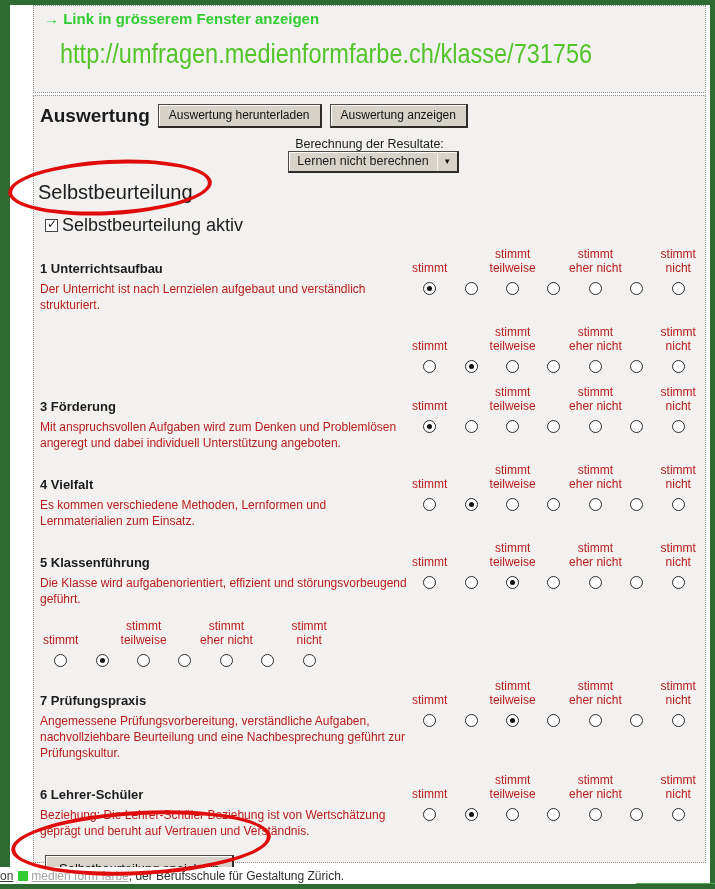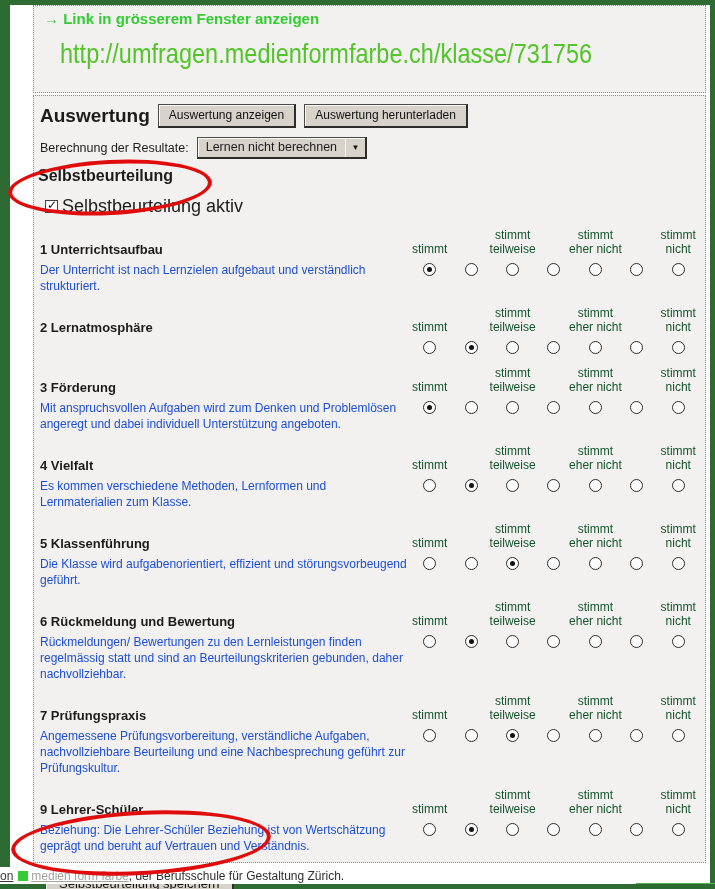--- a/index.html
+++ b/index.html
@@ -36,44 +36,44 @@
   
   .hdr-row{display:flex;align-items:center;margin:3px 0 0 2px;}
   .page-title{font-size:19px;font-weight:bold;letter-spacing:0;}
   .btn{
     margin-left:8px;background:var(--face);font-size:12px;color:#111;
     padding:3px 10px 4px 10px;cursor:pointer;
     border:1px solid #4c4a46;border-right:2px solid #2e2c29;border-bottom:2px solid #2e2c29;
     box-shadow:inset 1px 1px 0 #fbfaf8;
     font-family:inherit;
   }
-  .calc-row{display:flex;align-items:center;margin:9px 0 0 2px;font-size:12.5px;}
+  .calc-row{display:flex;align-items:center;margin:9px 0 0 2px;font-size:12.5px;flex-direction:column;}
   .select{display:flex;align-items:stretch;margin-left:8px;background:var(--face);
     border:1px solid #4c4a46;border-right:2px solid #2e2c29;border-bottom:2px solid #2e2c29;
     box-shadow:inset 1px 1px 0 #fbfaf8;cursor:pointer;}
   .select .val{padding:2px 8px 3px 8px;font-size:12.5px;}
   .select .sep{width:1px;background:#f6f5f3;}
   .select .arr{width:19px;display:flex;align-items:center;justify-content:center;
     font-size:8px;color:#111;}
-  .sub-heading{margin:8px 0 0 0;font-size:16px;font-weight:bold;}
+  .sub-heading{margin:8px 0 0 0;font-size:20px;font-weight:normal;}
   .chk-row{display:flex;align-items:center;margin:11px 0 0 7px;font-size:18px;}
   .checkbox{width:13px;height:13px;background:#fdfdfd;border:1px solid #444;
     margin-right:4px;position:relative;cursor:pointer;}
   .checkbox.checked::after{content:"✓";position:absolute;left:1px;top:-3px;
     font-size:12px;font-weight:bold;color:#111;}
   
   #questions{margin:10px 0 0 2px;}
   .question{display:flex;margin-bottom:11px;}
   .q-left{width:372px;padding-top:15px;}
   .q-title{font-size:13px;font-weight:bold;margin-bottom:5px;}
-  .q-desc{font-size:12px;line-height:16px;color:#1d4ed8;}
+  .q-desc{font-size:12px;line-height:16px;color:#b91c1c;}
   .q-right{width:290px;position:relative;flex-shrink:0;}
   .scale-header{position:relative;height:31px;}
   .sh{position:absolute;bottom:2px;transform:translateX(-50%);text-align:center;
-    font-size:12px;line-height:14px;white-space:nowrap;color:#14532d;}
+    font-size:12px;line-height:14px;white-space:nowrap;color:#b91c1c;}
   .radios{display:flex;margin-top:5px;}
   .rcell{width:41.43px;display:flex;justify-content:center;}
   .radio{width:13px;height:13px;border:1px solid #2c2c2c;border-radius:50%;
     background:#fdfdfd;position:relative;cursor:pointer;}
   .radio.checked::after{content:"";position:absolute;left:3px;top:3px;width:5px;height:5px;
     border-radius:50%;background:#111;}
   
   .save-row{margin:16px 0 0 7px;}
   
   .annotation{position:absolute;border:4px solid var(--red);border-radius:50%;
@@ -99,22 +99,22 @@
 
 <div class="dotted-box" id="box-link">
   <a class="top-link" href="#">→ Link in grösserem Fenster anzeigen</a>
   <div class="big-url">http://umfragen.medienformfarbe.ch/klasse/731756</div>
 </div>
 
 <div class="dotted-box" id="box-form">
 
   <div class="hdr-row">
     <span class="page-title">Auswertung</span>
+    <button class="btn">Auswertung herunterladen</button>
     <button class="btn">Auswertung anzeigen</button>
-    <button class="btn">Auswertung herunterladen</button>
   </div>
 
   <div class="calc-row">
     <span>Berechnung der Resultate:</span>
     <div class="select">
       <span class="val">Lernen nicht berechnen</span>
       <span class="sep"></span>
       <span class="arr">▼</span>
     </div>
   </div>
@@ -170,21 +170,20 @@
               <span class="radio"></span>
             </span>
             <span class="rcell">
               <span class="radio"></span>
             </span>
           </div>
         </div>
       </div>
       <div class="question">
         <div class="q-left">
-          <div class="q-title">2 Lernatmosphäre</div>
         </div>
         <div class="q-right">
           <div class="scale-header">
             <span class="sh" style="left: 20.7143px;">
               <div>stimmt</div>
             </span>
             <span class="sh" style="left: 103.571px;">
               <div>stimmt</div>
               <div>teilweise</div>
             </span>
@@ -266,21 +265,21 @@
             </span>
             <span class="rcell">
               <span class="radio"></span>
             </span>
           </div>
         </div>
       </div>
       <div class="question">
         <div class="q-left">
           <div class="q-title">4 Vielfalt</div>
-          <div class="q-desc">Es kommen verschiedene Methoden, Lernformen und Lernmaterialien zum Klasse.</div>
+          <div class="q-desc">Es kommen verschiedene Methoden, Lernformen und Lernmaterialien zum Einsatz.</div>
         </div>
         <div class="q-right">
           <div class="scale-header">
             <span class="sh" style="left: 20.7143px;">
               <div>stimmt</div>
             </span>
             <span class="sh" style="left: 103.571px;">
               <div>stimmt</div>
               <div>teilweise</div>
             </span>
@@ -360,24 +359,20 @@
             <span class="rcell">
               <span class="radio"></span>
             </span>
             <span class="rcell">
               <span class="radio"></span>
             </span>
           </div>
         </div>
       </div>
       <div class="question">
-        <div class="q-left">
-          <div class="q-title">6 Rückmeldung und Bewertung</div>
-          <div class="q-desc">Rückmeldungen/ Bewertungen zu den Lernleistungen finden regelmässig statt und sind an Beurteilungskriterien gebunden, daher nachvollziehbar.</div>
-        </div>
         <div class="q-right">
           <div class="scale-header">
             <span class="sh" style="left: 20.7143px;">
               <div>stimmt</div>
             </span>
             <span class="sh" style="left: 103.571px;">
               <div>stimmt</div>
               <div>teilweise</div>
             </span>
             <span class="sh" style="left: 186.429px;">
@@ -457,21 +452,21 @@
               <span class="radio"></span>
             </span>
             <span class="rcell">
               <span class="radio"></span>
             </span>
           </div>
         </div>
       </div>
       <div class="question">
         <div class="q-left">
-          <div class="q-title">9 Lehrer-Schüler</div>
+          <div class="q-title">6 Lehrer-Schüler</div>
           <div class="q-desc">Beziehung: Die Lehrer-Schüler Beziehung ist von Wertschätzung geprägt und beruht auf Vertrauen und Verständnis.</div>
         </div>
         <div class="q-right">
           <div class="scale-header">
             <span class="sh" style="left: 20.7143px;">
               <div>stimmt</div>
             </span>
             <span class="sh" style="left: 103.571px;">
               <div>stimmt</div>
               <div>teilweise</div>

